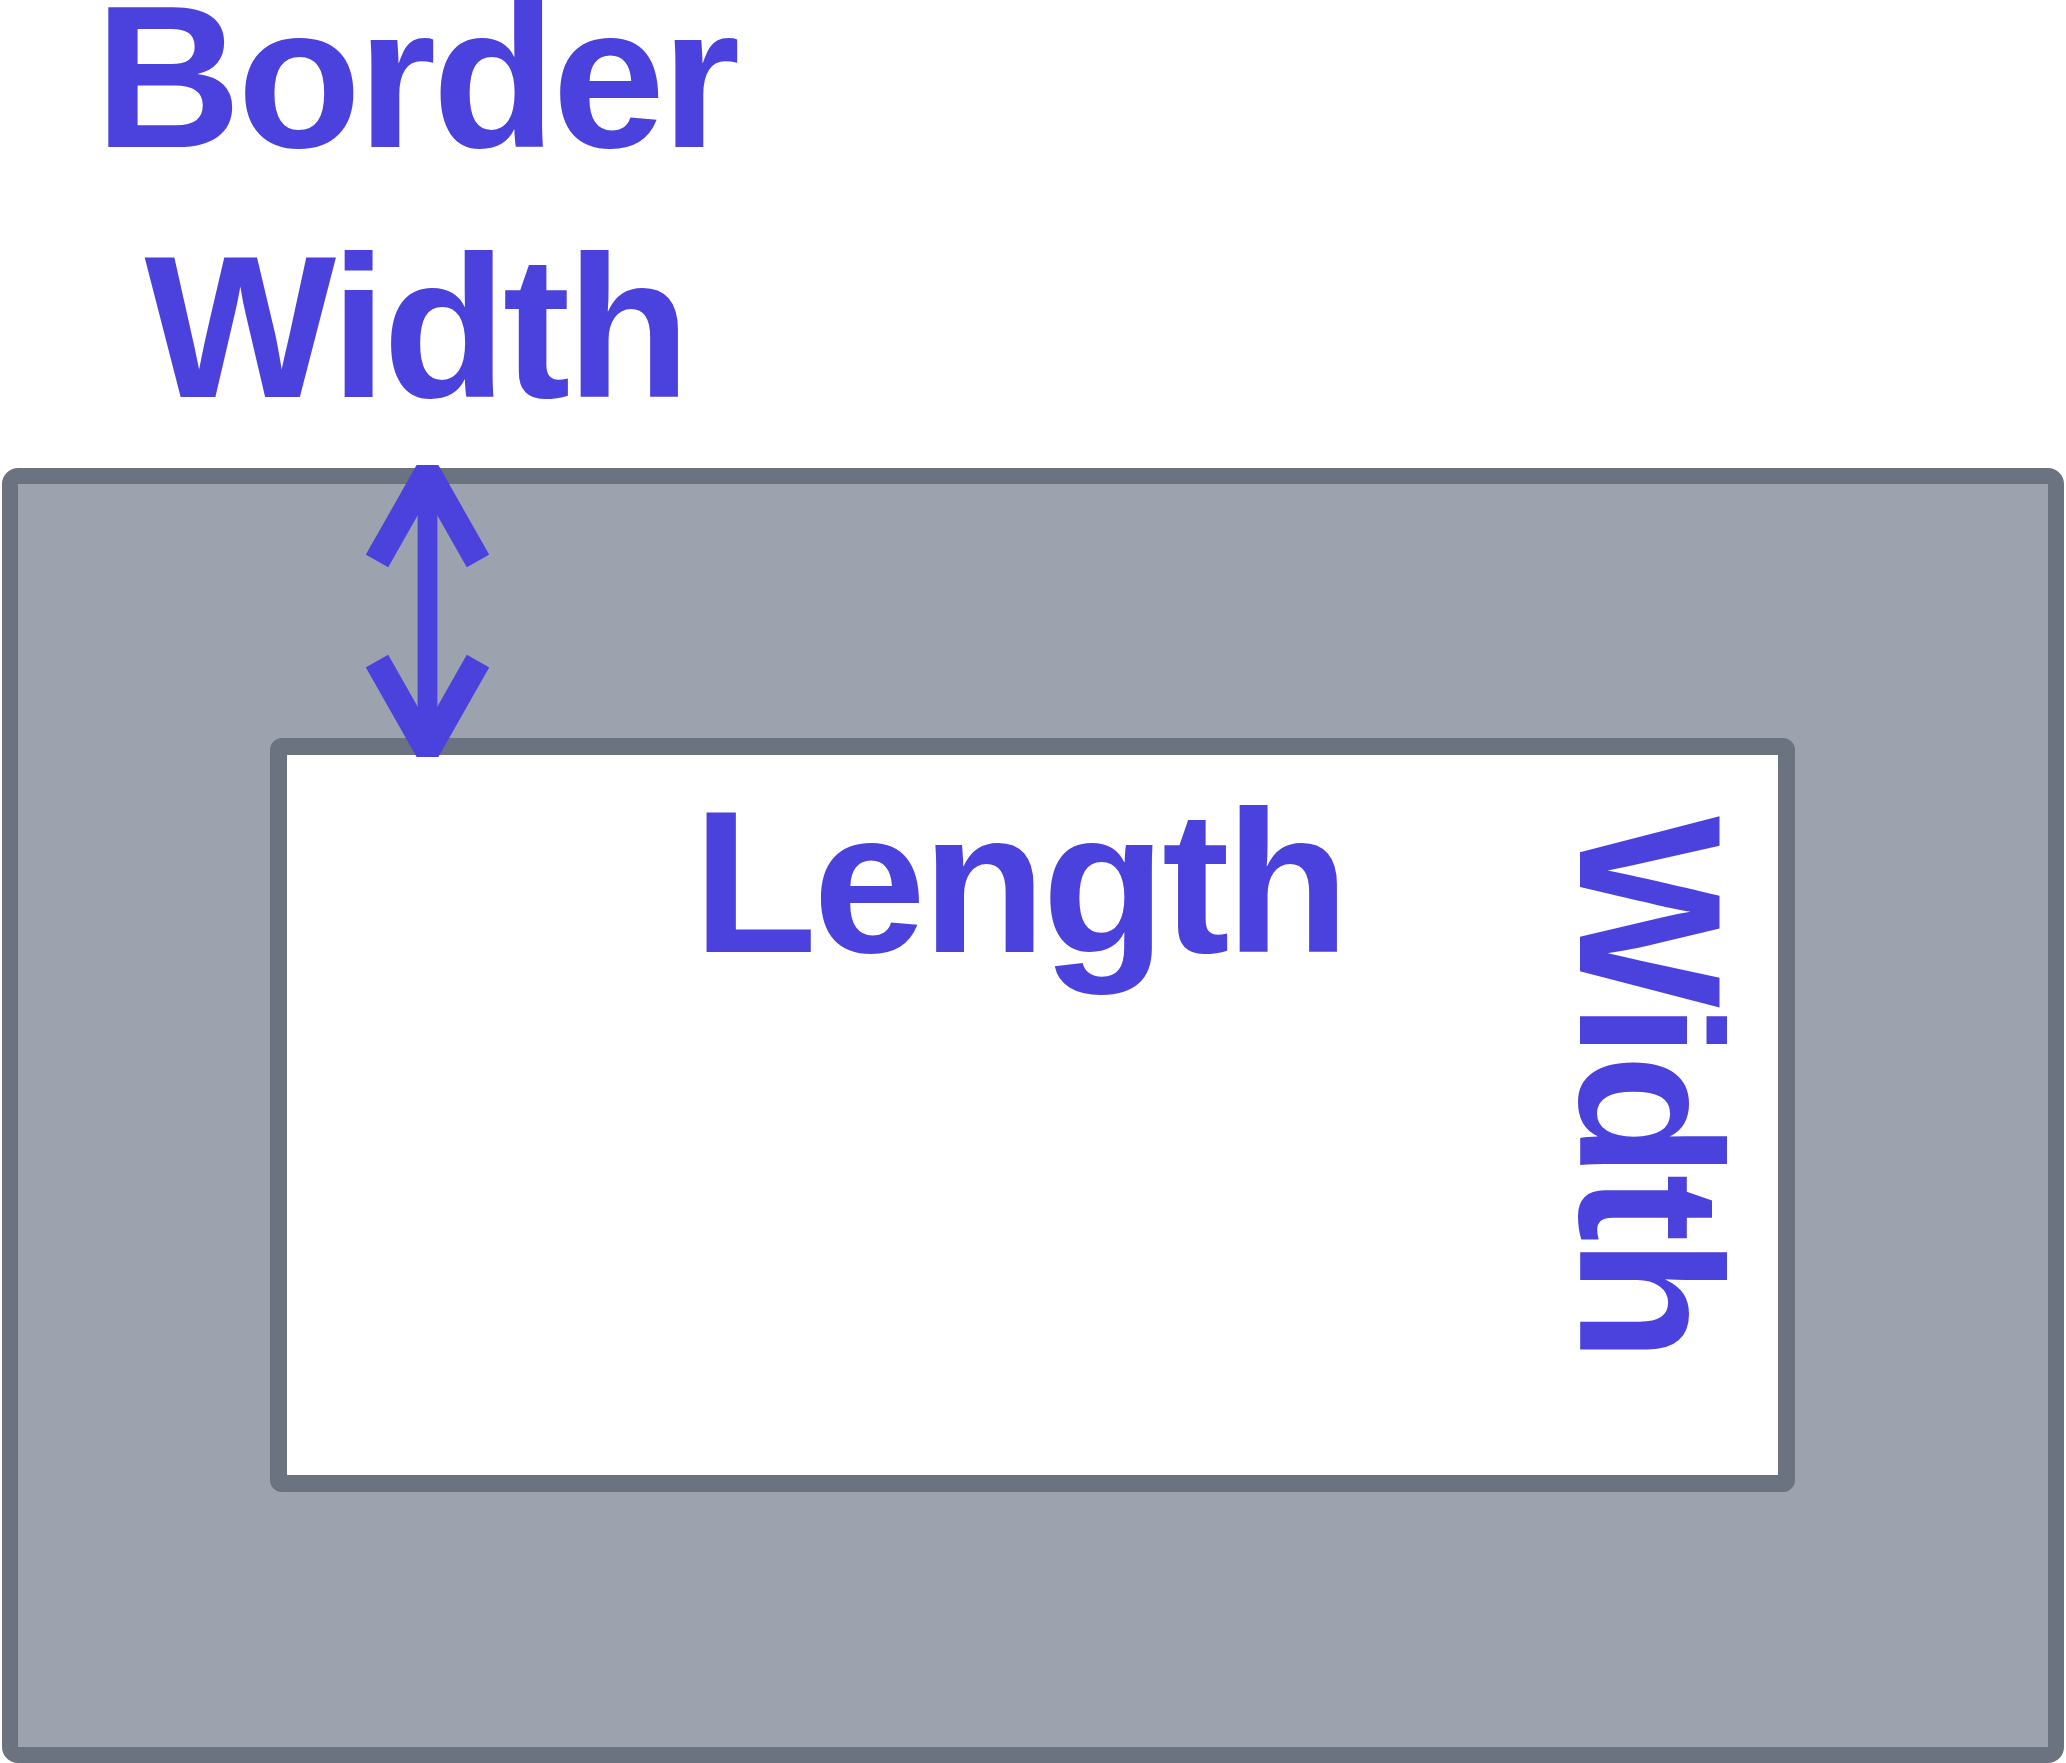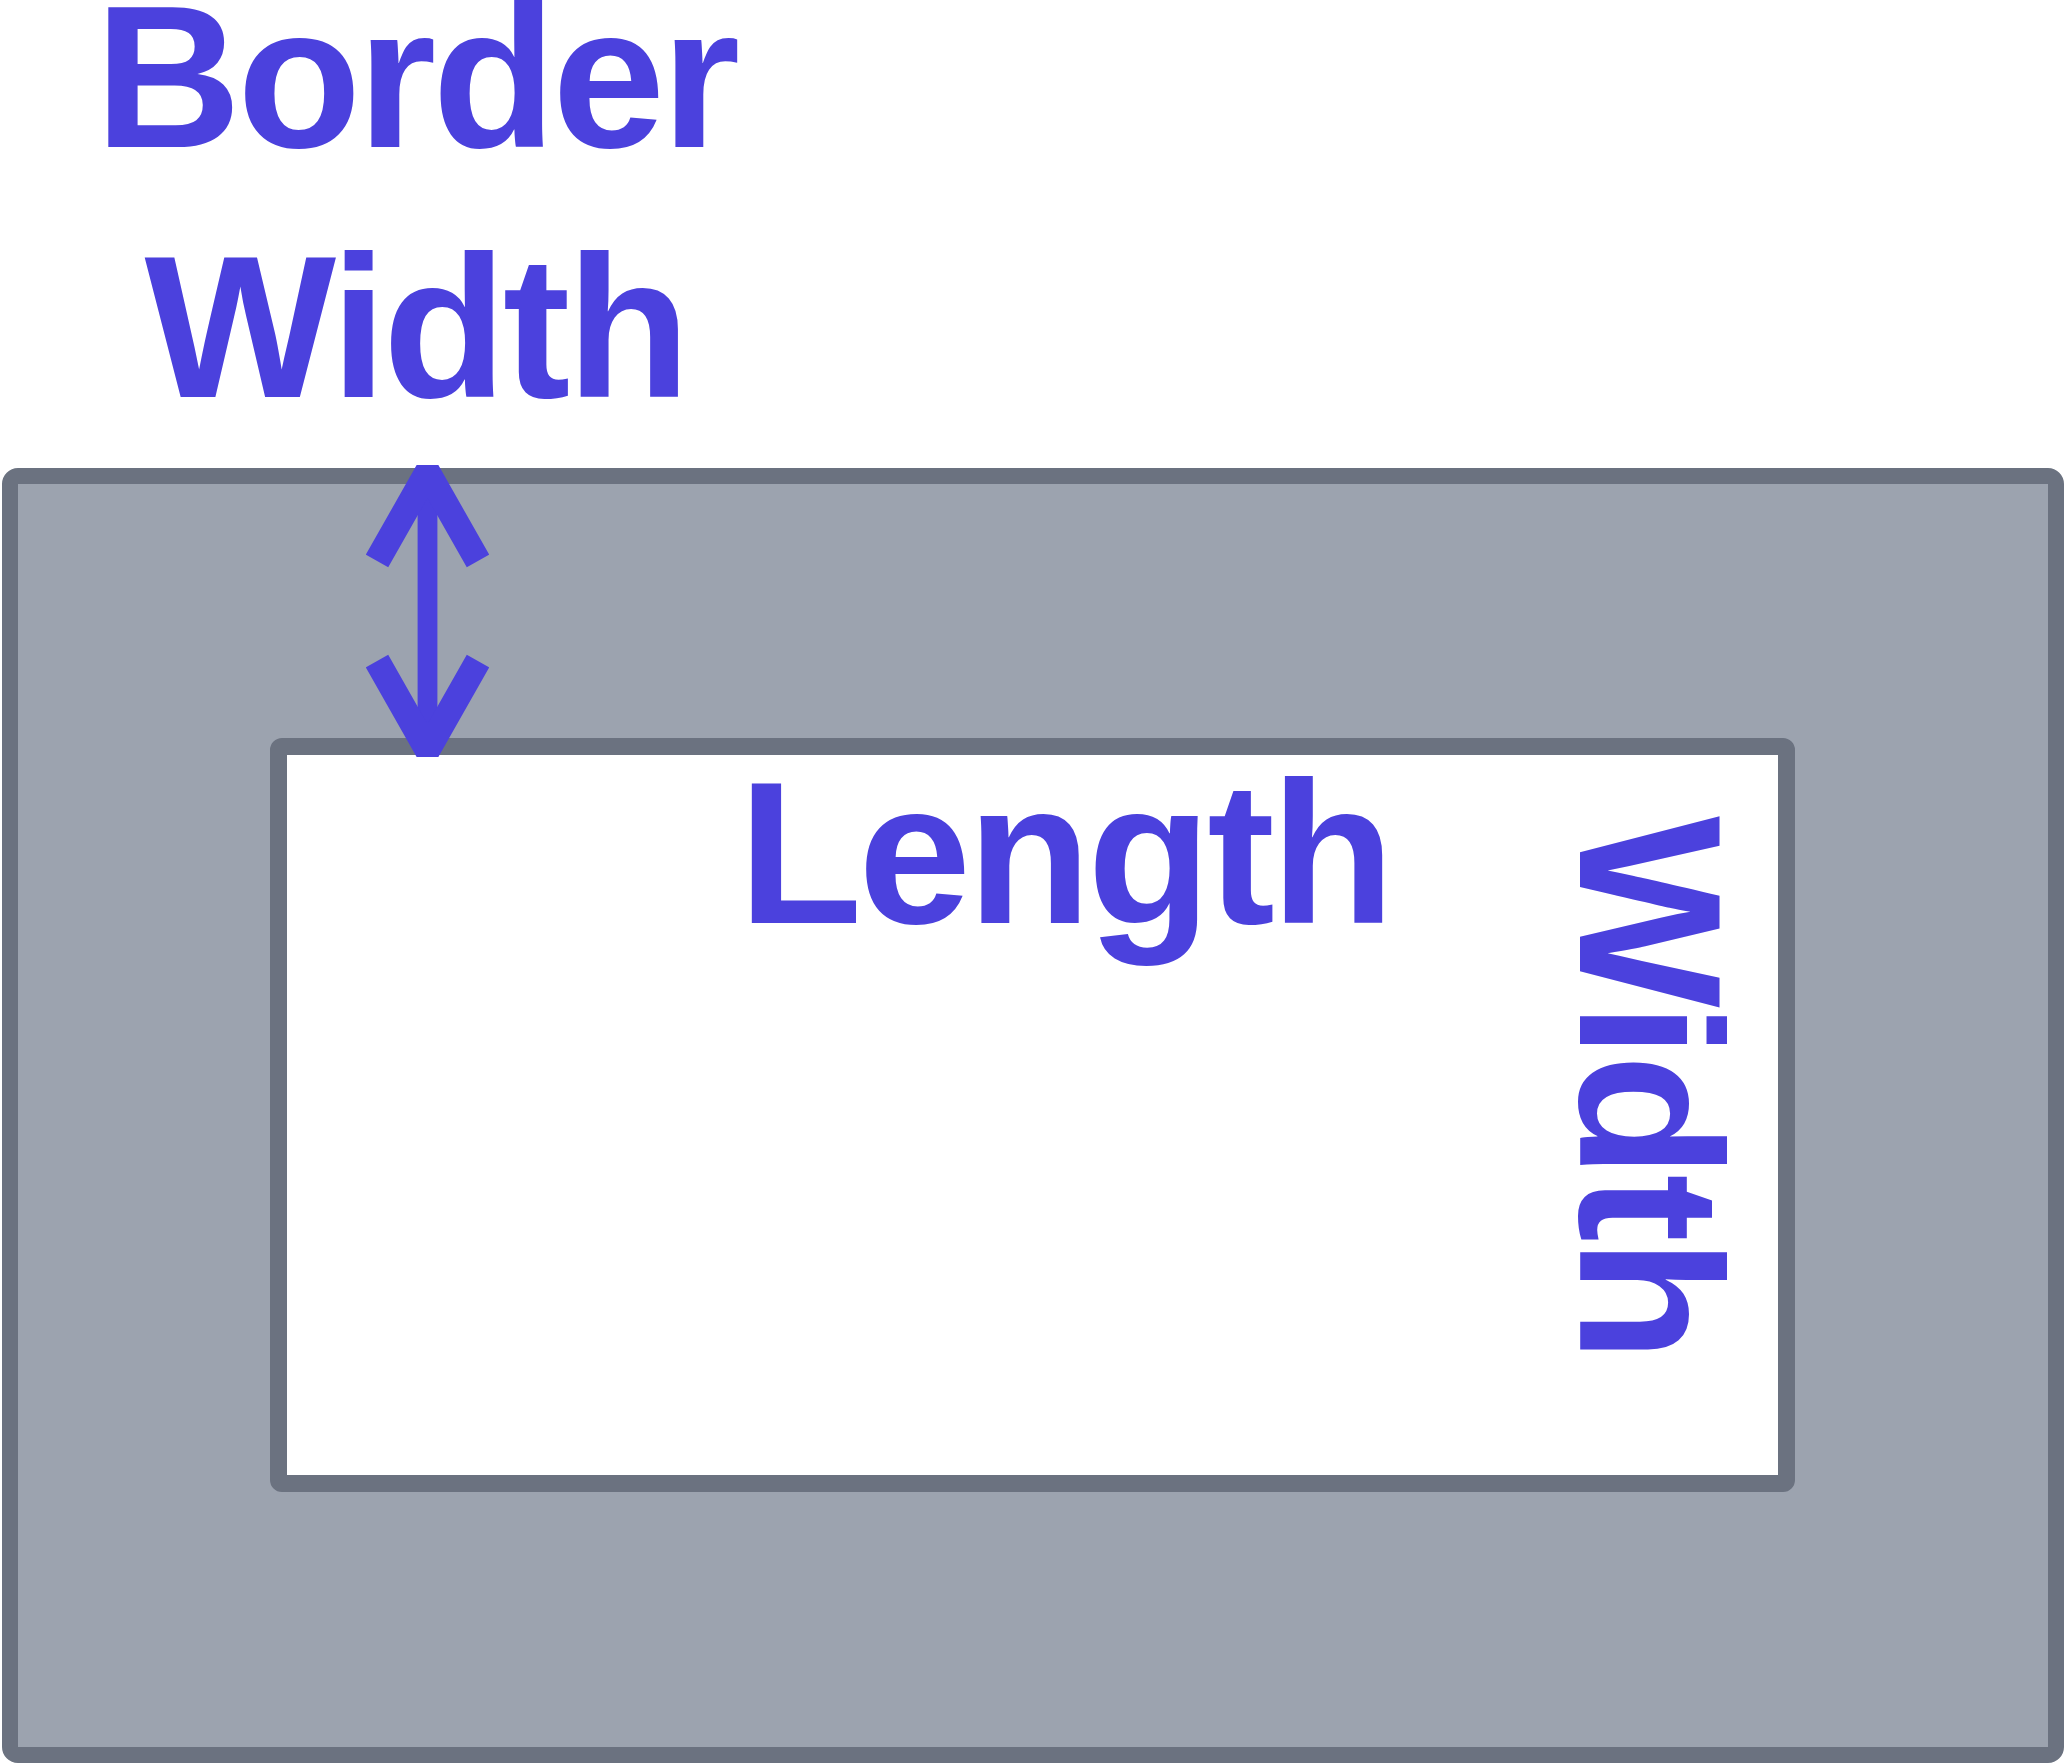--- a/index.html
+++ b/index.html
@@ -54,25 +54,25 @@
   .label-topleft {
     left: 84px;
     top: -48px;
     width: 663px;
     font-size: 203px;
     line-height: 250px;
     text-align: center;
   }
   .label-length {
     left: 693px;
-    top: 728px;
+    top: 757px;
     width: 743px;
     font-size: 203px;
     line-height: 250px;
-    text-align: center;
+    text-align: left;
   }
   .label-width-vertical {
     left: 1650px;
     top: 1087px;
     font-size: 203px;
     line-height: 203px;
     white-space: nowrap;
     transform: translate(-50%, -50%) rotate(90deg);
   }
   .arrow {

